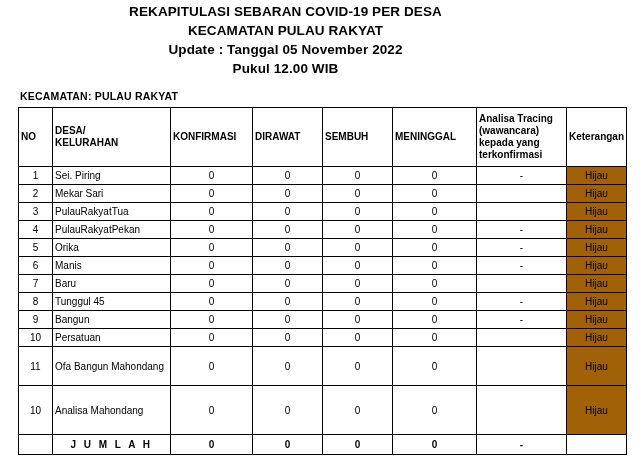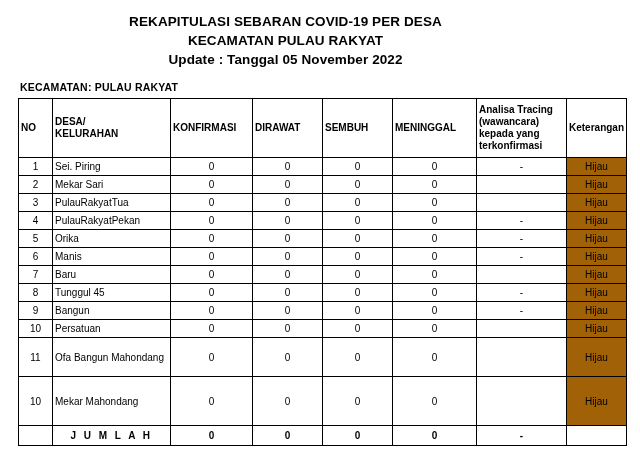--- a/index.html
+++ b/index.html
@@ -12,21 +12,21 @@
     background: #ffffff;
     font-family: "Liberation Sans", sans-serif;
     color: #000000;
     overflow: hidden;
   }
   .page {
     position: relative;
     width: 571px;
     height: 462px;
     box-sizing: border-box;
-    padding: 12px 18px 0 18px;
+    padding: 2px 18px 0 18px;
   }
   .titles {
     text-align: center;
     margin: 0 0 4px 0;
   }
   .titles div {
     font-weight: bold;
     font-size: 13.5px;
     line-height: 19px;
     letter-spacing: 0.1px;
@@ -90,20 +90,21 @@
 </style>
 </head>
 <body>
 
 <div class="page">
 
   <div class="titles">
     <div>REKAPITULASI SEBARAN COVID-19 PER DESA</div>
     <div>KECAMATAN PULAU RAKYAT</div>
     <div>Update : Tanggal 05 November 2022</div>
+    <div>Pukul 12.00 WIB</div>
   </div>
 
   <div class="subhead">KECAMATAN: PULAU RAKYAT</div>
 
   <table class="recap">
     <colgroup>
       <col class="c-no">
       <col class="c-desa">
       <col class="c-konf">
       <col class="c-dirawat">
@@ -250,21 +251,21 @@
         <td class="val">0</td>
         <td class="val">0</td>
         <td class="val">0</td>
         <td class="val">0</td>
         <td class="val"></td>
         <td class="ket">Hijau</td>
       </tr>
 
       <tr class="r-tall2">
         <td class="num">10</td>
-        <td class="name">Mekar Mahondang</td>
+        <td class="name">Analisa Mahondang</td>
         <td class="val">0</td>
         <td class="val">0</td>
         <td class="val">0</td>
         <td class="val">0</td>
         <td class="val"></td>
         <td class="ket">Hijau</td>
       </tr>
 
       <tr class="total">
         <td></td>

